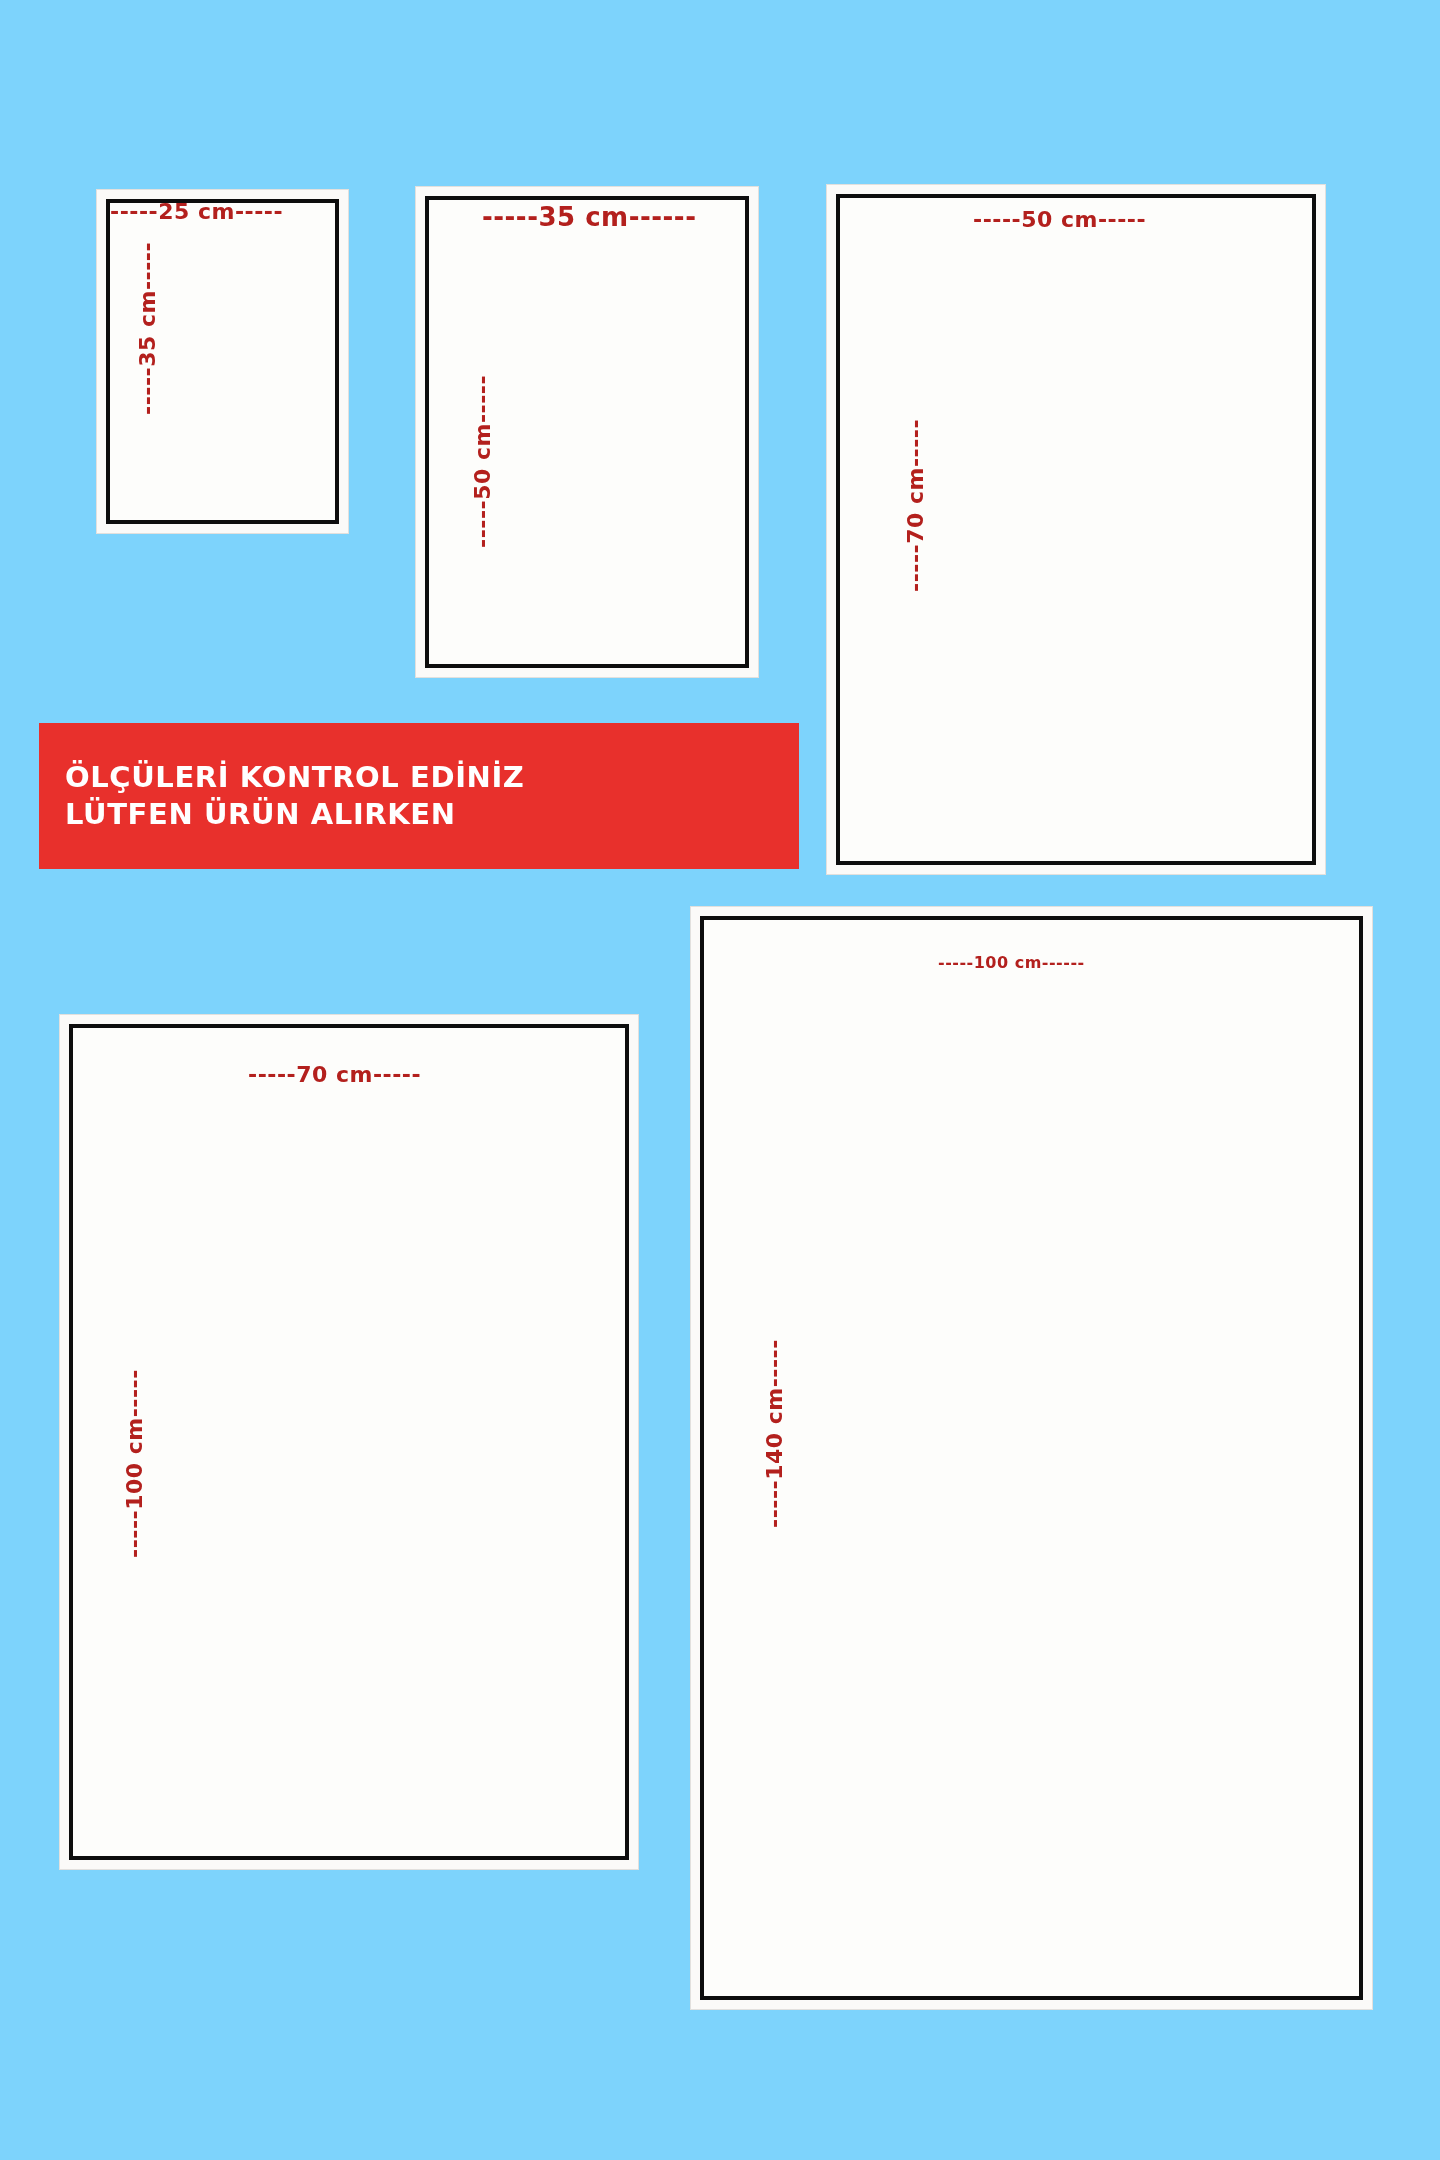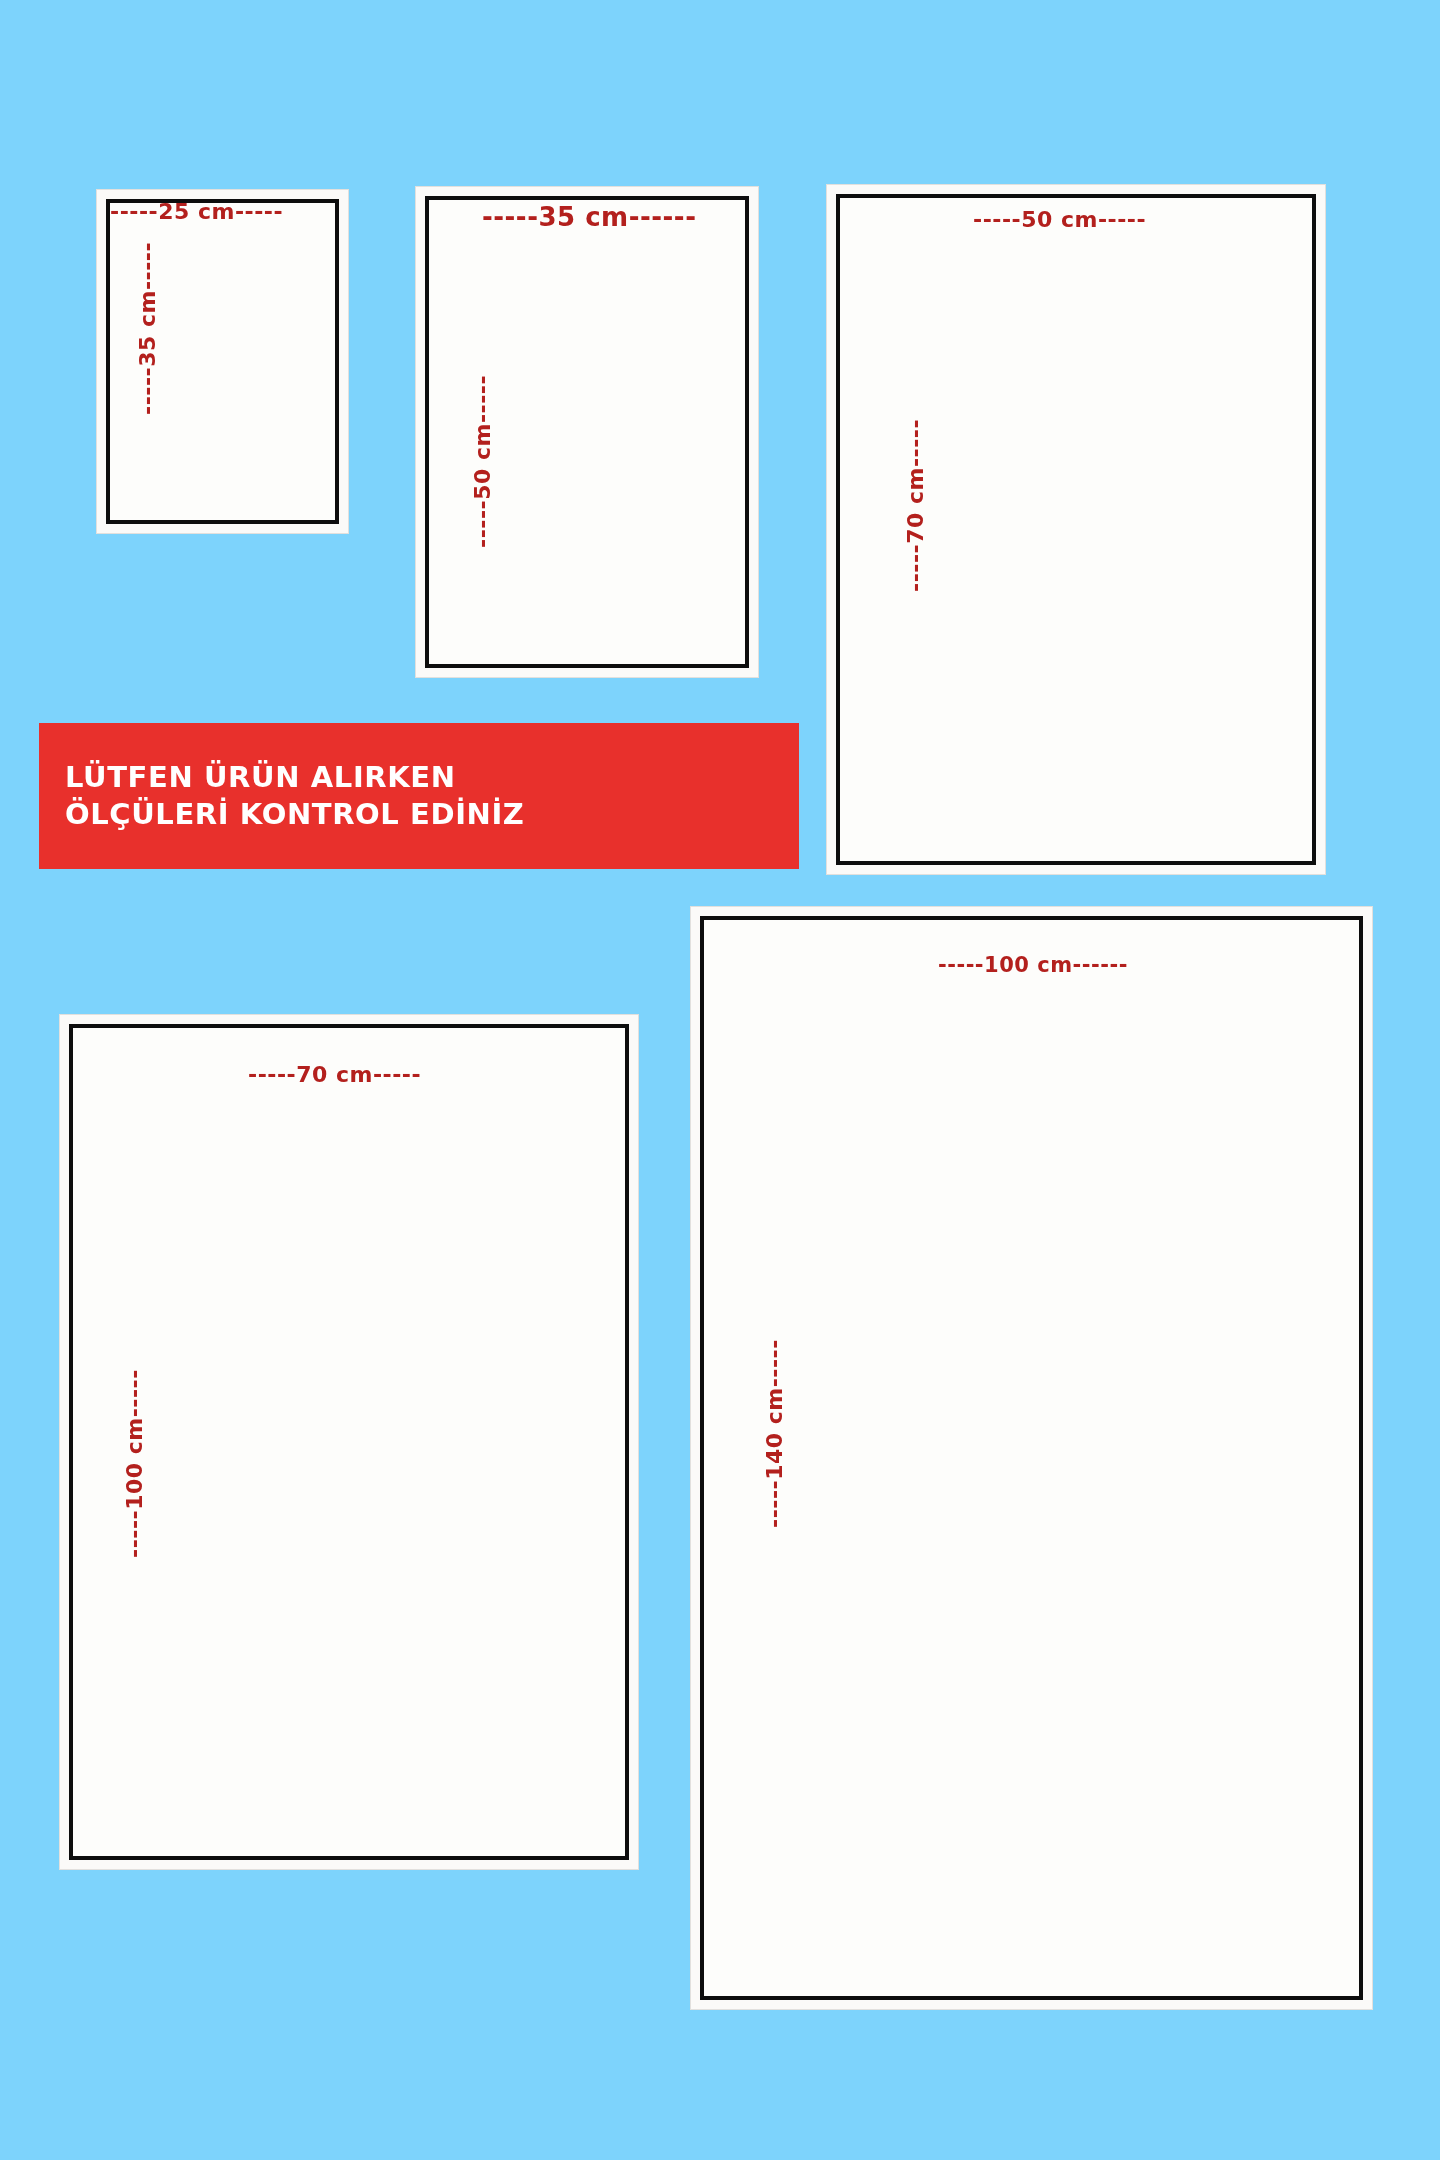--- a/index.html
+++ b/index.html
@@ -89,29 +89,29 @@
   <div class="dim dim-h" style="left:482px; top:202px; font-size:26px;">-----35 cm------</div>
   <div class="dim dim-v" style="left:470px; top:548px; font-size:22px;">-----50 cm-----</div>
 
   <div class="frame" style="left:826px; top:184px; width:500px; height:691px;">
     <div class="inner"></div>
   </div>
   <div class="dim dim-h" style="left:973px; top:207px; font-size:22px;">-----50 cm-----</div>
   <div class="dim dim-v" style="left:903px; top:592px; font-size:22px;">-----70 cm-----</div>
 
   <div class="banner" style="left:39px; top:723px; width:760px; height:146px;">
+    <div class="line">ÖLÇÜLERİ KONTROL EDİNİZ</div>
     <div class="line">LÜTFEN ÜRÜN ALIRKEN</div>
-    <div class="line">ÖLÇÜLERİ KONTROL EDİNİZ</div>
   </div>
 
   <div class="frame" style="left:59px; top:1014px; width:580px; height:856px;">
     <div class="inner"></div>
   </div>
   <div class="dim dim-h" style="left:248px; top:1062px; font-size:22px;">-----70 cm-----</div>
   <div class="dim dim-v" style="left:122px; top:1558px; font-size:22px;">-----100 cm-----</div>
 
   <div class="frame" style="left:690px; top:906px; width:683px; height:1104px;">
     <div class="inner"></div>
   </div>
-  <div class="dim dim-h" style="left:938px; top:953px; font-size:21px;">-----100 cm------</div>
+  <div class="dim dim-h" style="left:938px; top:953px; font-size:16px;">-----100 cm------</div>
   <div class="dim dim-v" style="left:762px; top:1528px; font-size:22px;">-----140 cm-----</div>
 
 </div>
 
 </body></html>

